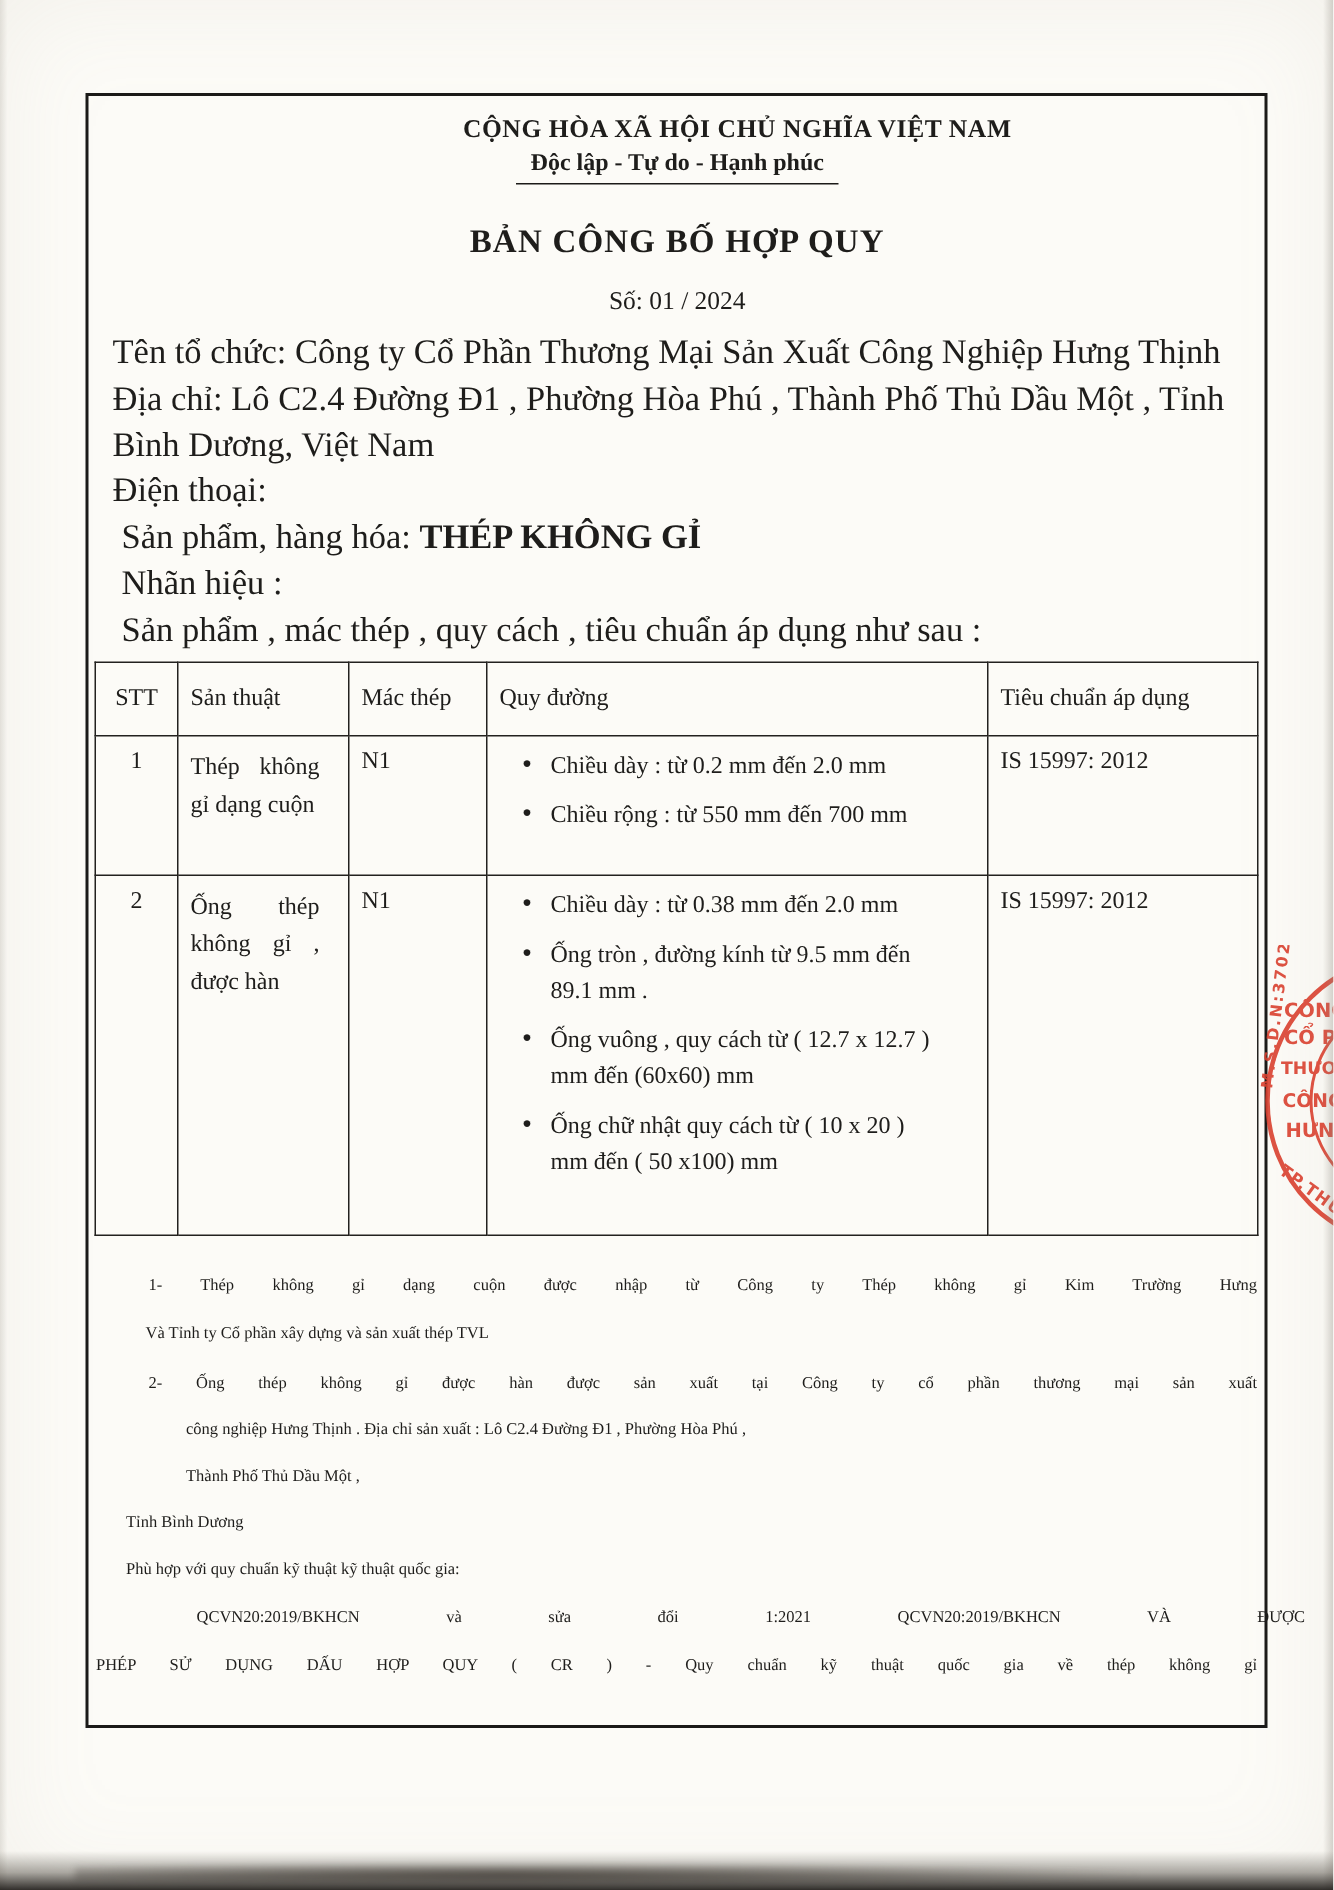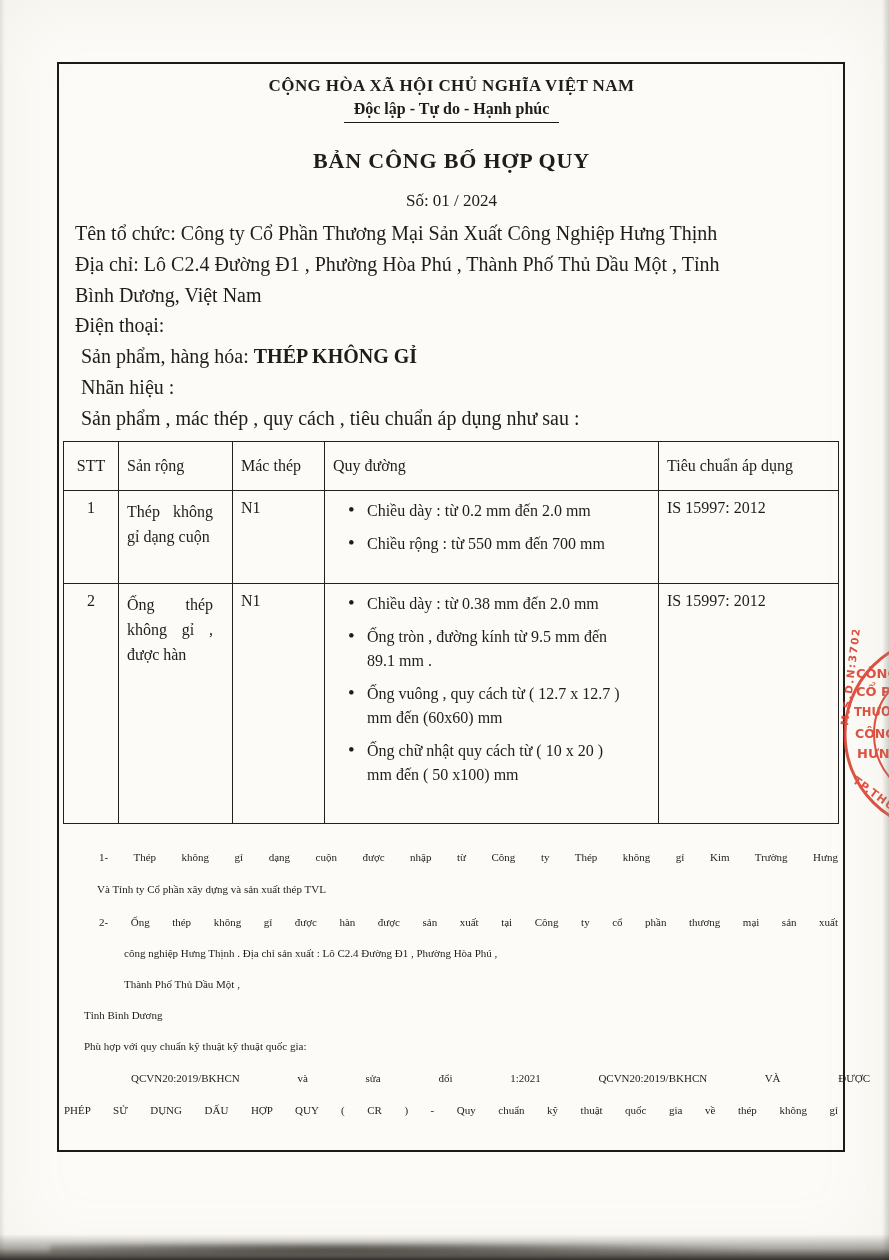--- a/index.html
+++ b/index.html
@@ -8,26 +8,26 @@
     background:#fcfbf7; color:#1e1d1b;
     font-family:"Liberation Serif", serif;
     box-shadow: inset 0 0 70px rgba(175,165,145,0.12);
   }
   .frame {
     position:absolute; left:57px; top:62px; width:784px; height:1086px;
     border:2.5px solid #1b1a18;
   }
   .abs { position:absolute; white-space:nowrap; }
   .centered { left:57px; width:789px; text-align:center; white-space:normal; }
-  .motto1 { top:76px; font-size:17px; font-weight:bold; letter-spacing:0.4px; }
+  .motto1 { top:76px; font-size:17px; font-weight:bold; letter-spacing:0.4px;margin-left:40px; }
   .motto2 { top:100px; font-size:16px; font-weight:bold; }
   .motto2 span { display:inline-block; border-bottom:1.6px solid #1b1a18; padding:0 10px 4px; }
   .doc-title { top:148px; font-size:22px; font-weight:bold; letter-spacing:0.8px; }
   .doc-number { top:191px; font-size:17px; }
-  .body-line { font-size:20px; }
+  .body-line { font-size:23px; }
   .org    { left:75px; top:222px; }
   .addr1  { left:75px; top:253px; }
   .addr2  { left:75px; top:284px; }
   .phone  { left:75px; top:314px; }
   .product{ left:81px; top:345px; }
   .product b { font-weight:bold; }
   .brand  { left:81px; top:376px; }
   .intro  { left:81px; top:407px; }
 
   table.spec-table {
@@ -119,21 +119,21 @@
     <colgroup>
       <col style="width:55px">
         <col style="width:114px">
         <col style="width:92px">
         <col style="width:334px">
         <col style="width:180px">
     </colgroup>
     <thead>
       <tr>
         <th class="c-stt">STT</th>
-        <th>Sản rộng</th>
+        <th>Sản thuật</th>
         <th>Mác thép</th>
         <th>Quy đường</th>
         <th>Tiêu chuẩn áp dụng</th>
       </tr>
     </thead>
     <tbody>
       <tr class="row1">
         <td class="c-stt">1</td>
         <td>
             <div class="prod-name">Thép không gỉ dạng cuộn</div>

